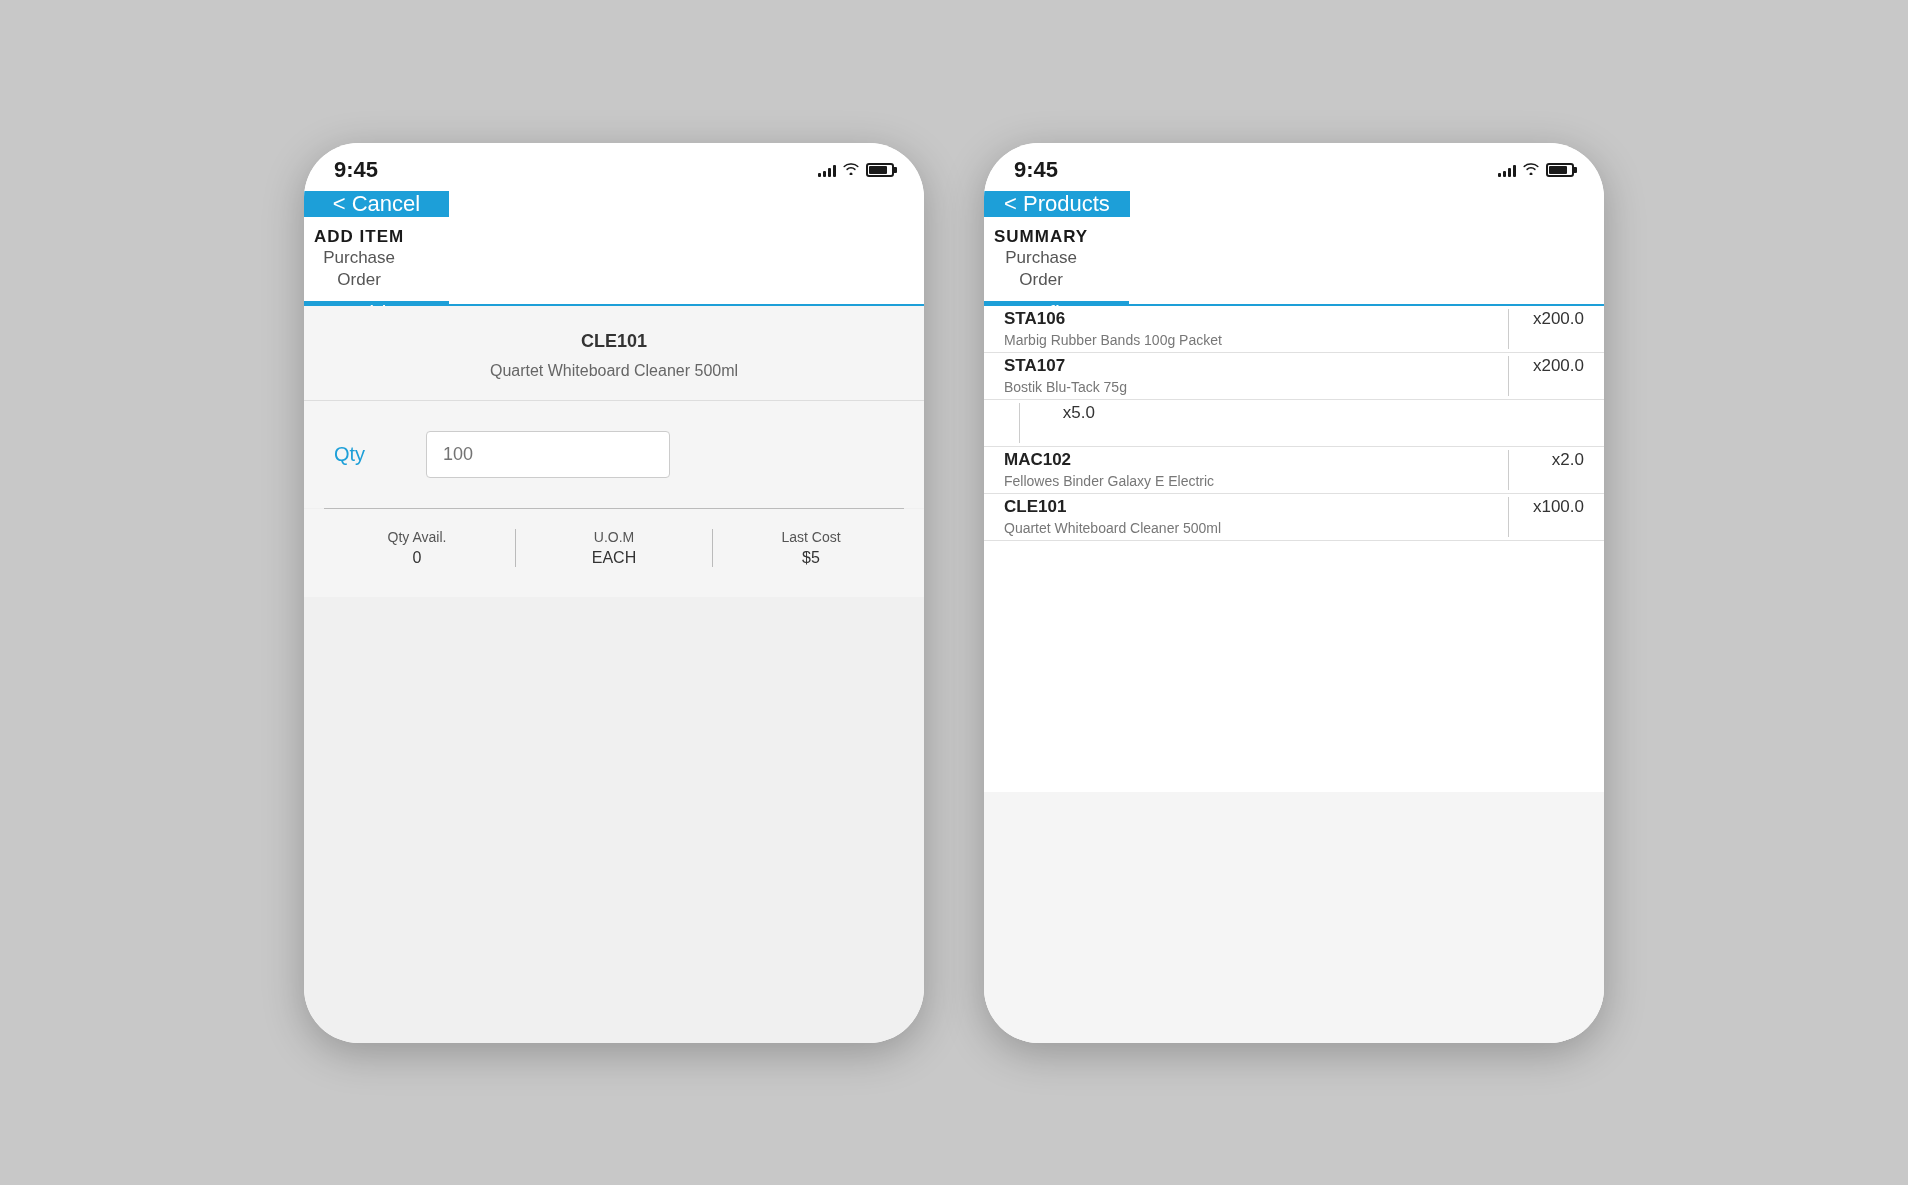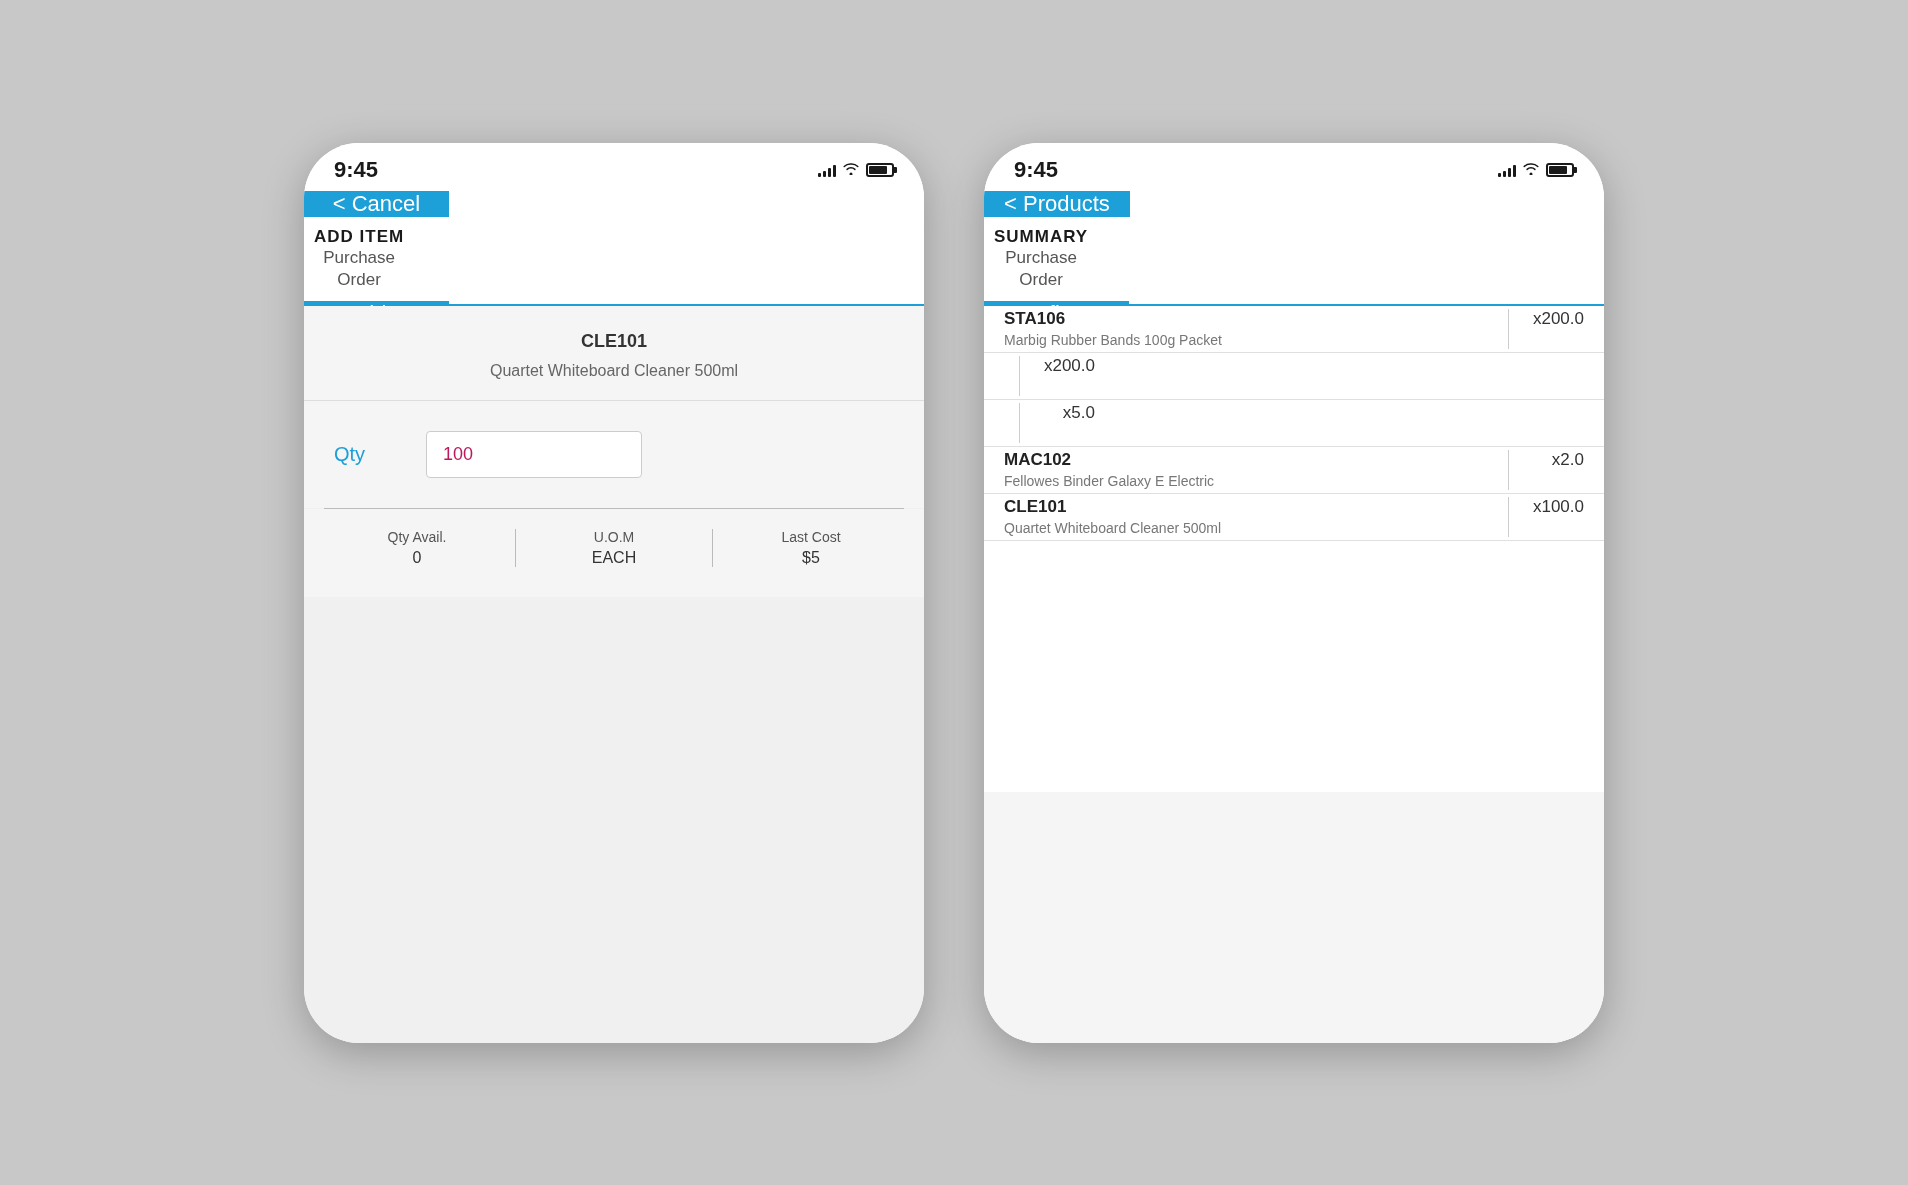--- a/index.html
+++ b/index.html
@@ -191,22 +191,22 @@
       color: #1d9fd8;
       font-weight: 500;
       min-width: 60px;
     }
 
     .qty-input {
       border: 1.5px solid #ccc;
       border-radius: 4px;
       padding: 12px 16px;
       font-size: 18px;
-      color: #be185d;
-      width: 216px;
+      color: #737373;
+      width: 244px;
       background: white;
       outline: none;
     }
 
     .divider-line {
       height: 1px;
       background: #bbb;
       margin: 0 20px;
     }
 
@@ -407,20 +407,24 @@
 
     <div class="summary-item">
       <div class="summary-item-info">
         <div class="summary-item-code">STA106</div>
         <div class="summary-item-name">Marbig Rubber Bands 100g Packet</div>
       </div>
       <div class="summary-item-divider"></div>
       <div class="summary-item-qty">x200.0</div>
     </div>
         <div class="summary-item">
+      <div class="summary-item-info">
+        <div class="summary-item-code">STA107</div>
+        <div class="summary-item-name">Bostik Blu-Tack 75g</div>
+      </div>
       <div class="summary-item-divider"></div>
       <div class="summary-item-qty">x200.0</div>
     </div>
         <div class="summary-item">
       <div class="summary-item-divider"></div>
       <div class="summary-item-qty">x5.0</div>
     </div>
         <div class="summary-item">
       <div class="summary-item-info">
         <div class="summary-item-code">MAC102</div>

